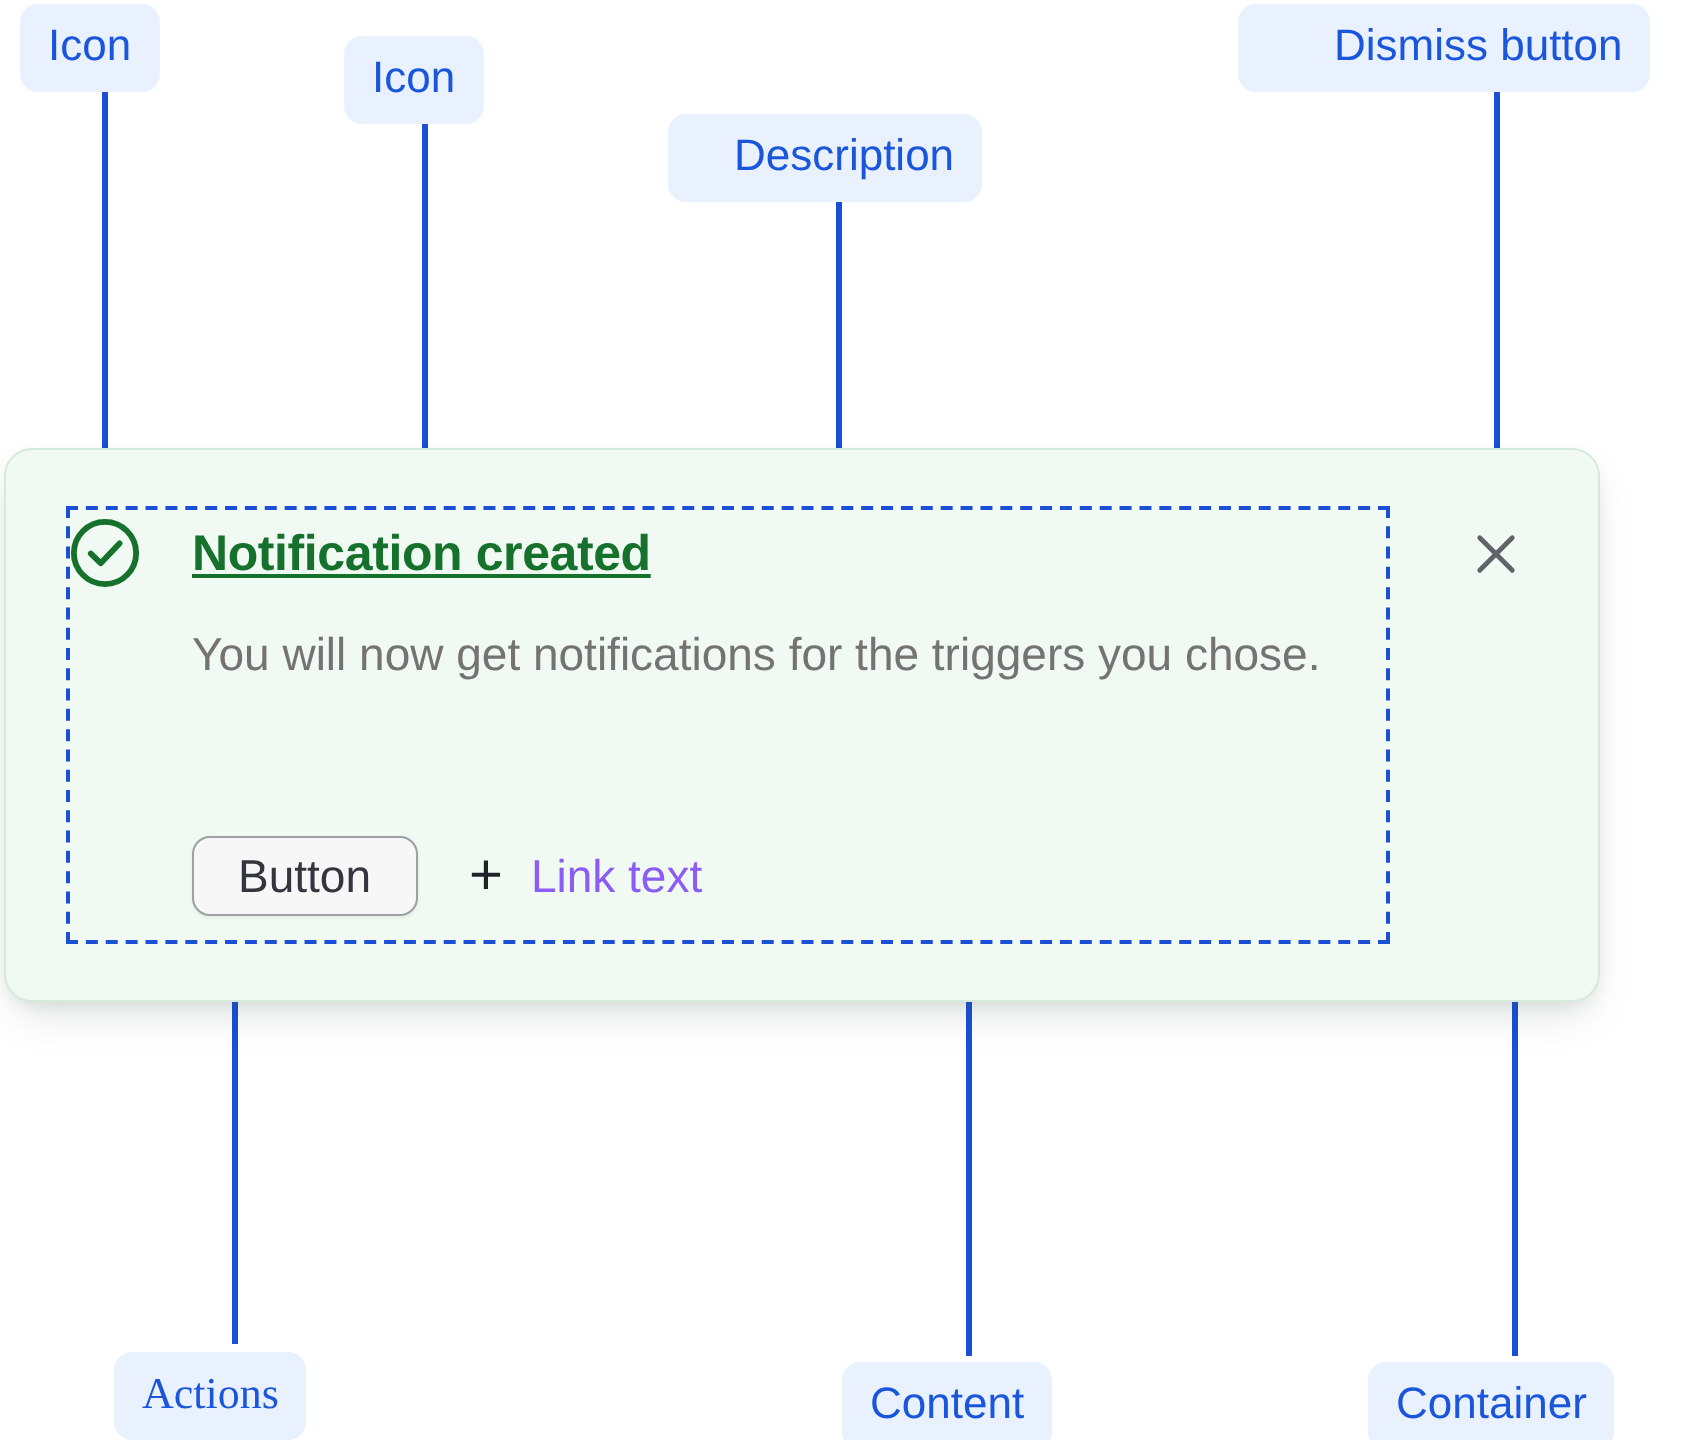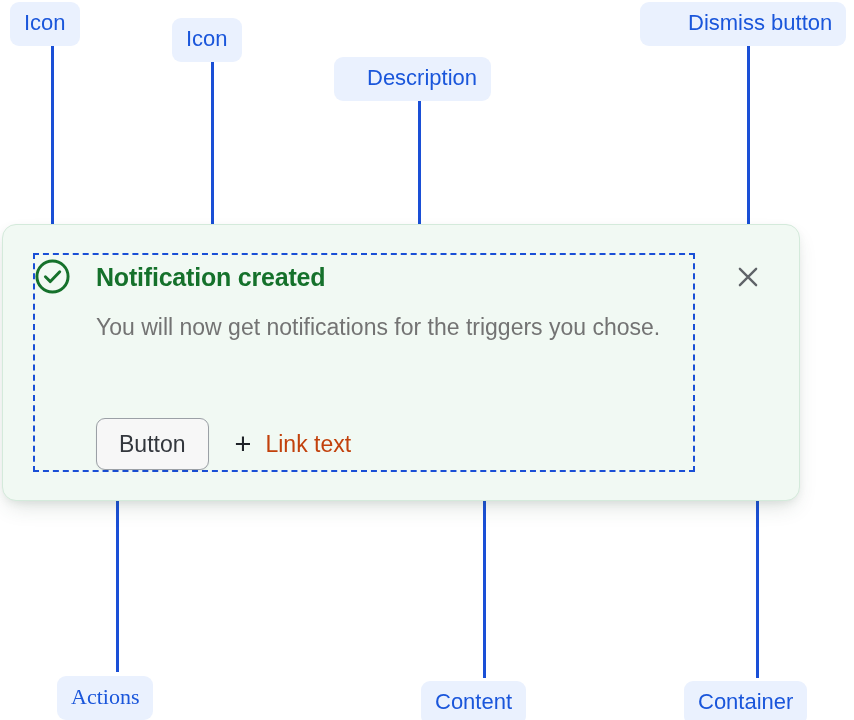--- a/index.html
+++ b/index.html
@@ -71,20 +71,21 @@
 
   
   #notification-title {
     position: absolute;
     left: 96px; top: 262px;
     font-size: 25px;
     font-weight: bold;
     color: #15712B;
     letter-spacing: -0.2px;
     line-height: 1.2;
+    text-decoration: underline;
   }
 
   
   #notification-description {
     position: absolute;
     left: 96px; top: 308px;
     width: 600px;
     font-size: 23px;
     font-weight: 400;
     color: #737373;
@@ -97,21 +98,21 @@
     left: 96px; top: 418px;
     display: flex;
     align-items: center;
     gap: 26px;
   }
   #action-button {
     background: #F7F7F7;
     border: 1px solid #9BA0A6;
     border-radius: 9px;
     padding: 0 22px;
-    height: 52px;
+    height: 40px;
     font-size: 23px;
     color: #33373D;
     font-family: "Liberation Sans", sans-serif;
     cursor: pointer;
     display: flex;
     align-items: center;
     box-shadow: 0 1px 2px rgba(0,0,0,0.06);
   }
   #link-group {
     display: flex;
@@ -120,21 +121,21 @@
     cursor: pointer;
   }
   #plus-icon {
     font-size: 29px;
     color: #1F2328;
     line-height: 1;
     font-weight: 500;
   }
   #link-text {
     font-size: 23px;
-    color: #c2410c;
+    color: #8b5cf6;
   }
 
   
   #dismiss-button {
     position: absolute;
     left: 733px; top: 262px;
     width: 30px; height: 30px;
     cursor: pointer;
   }
 </style>
@@ -161,21 +162,21 @@
 
 <div class="leader" style="left:756px; top:474px; height:204px;"></div>
 <div class="dot" style="left:751px; top:468px;"></div>
 
 <div class="badge" style="left:10px; top:2px;">Icon</div>
 
 <div class="badge" style="left:172px; top:18px;">Icon</div>
 
 <div class="badge" style="left:334px; top:57px;padding-left:33px;">Description</div>
 
-<div class="badge" style="left:640px; top:2px;padding-left:48px;">Dismiss button</div>
+<div class="badge" style="left:619px; top:2px;padding-left:48px;">Dismiss button</div>
 
 <div class="badge" style="left:57px; top:676px;font-family:Liberation Serif, serif;">Actions</div>
 
 <div class="badge" style="left:421px; top:681px;">Content</div>
 
 <div class="badge" style="left:684px; top:681px;">Container</div>
 
 <div id="notification-card"></div>
 
 <div id="content-region"></div>

